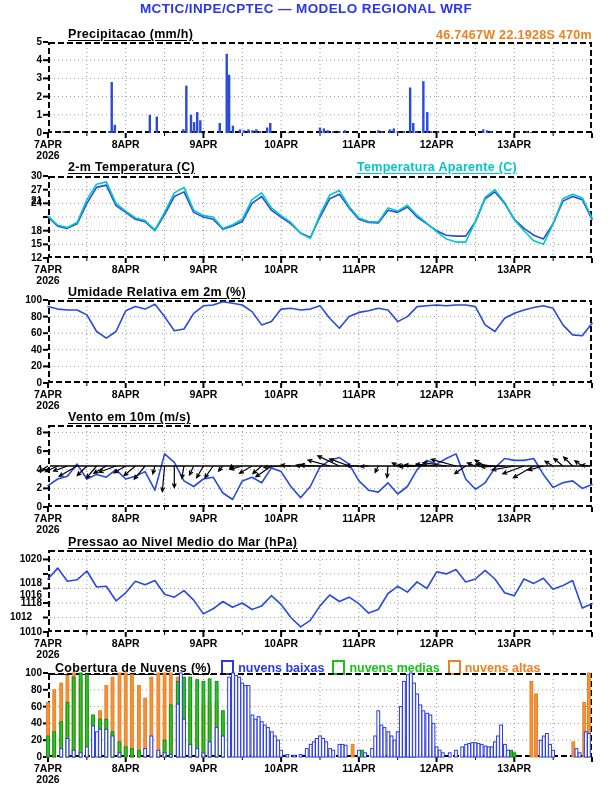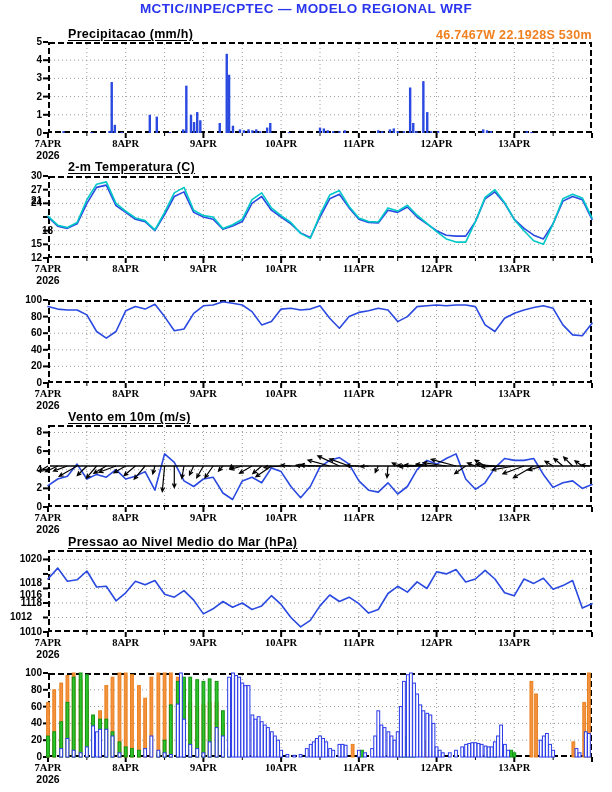--- a/index.html
+++ b/index.html
@@ -8,36 +8,36 @@
   .hdr1{position:absolute;top:1px;left:0;width:612px;text-align:center;
         font-size:13.5px;letter-spacing:.4px;color:#2a35ee;}
   .hdr2{position:absolute;top:14px;left:35px;font-size:12.5px;letter-spacing:.3px;color:#f08020;}
   .hdr2 .gap{display:inline-block;width:22px;}
   .coords{position:absolute;top:28px;right:20px;font-size:12.5px;letter-spacing:.3px;color:#f08020;}
   .ptitle{position:absolute;margin:0;font-size:12.5px;letter-spacing:.3px;color:#000;
           text-decoration:underline;text-underline-offset:2px;font-weight:bold;}
   .aparente{position:absolute;font-size:12.5px;color:#00c8c8;letter-spacing:.3px;
             text-decoration:underline;text-underline-offset:2px;}
   .ylab{position:absolute;width:42px;text-align:right;font-size:10px;color:#000;}
-  .xlab{position:absolute;font-size:10.5px;color:#000;transform:translateX(-50%);font-family:Liberation Serif, serif;}
+  .xlab{position:absolute;font-size:10.5px;color:#000;transform:translateX(-50%);}
   .yearlab{position:absolute;font-size:10.5px;color:#000;transform:translateX(-50%);}
   .legendrow{position:absolute;top:660px;left:55px;font-size:12.5px;display:flex;align-items:center;}
   .leg-item{display:flex;align-items:center;margin-left:8px;}
   .leg-box{display:inline-block;width:9px;height:11px;border:2px solid;margin-right:4px;background:#fff;}
   .c-blue{color:#2a3ae8;border-color:#2a3ae8;}
   .c-green{color:#16c316;border-color:#16c316;}
   .c-orange{color:#f08020;border-color:#f08020;}
   .plot{position:absolute;}
 </style>
 </head>
 <body>
 
 <div id="page">
   <div class="hdr1">MCTIC/INPE/CPTEC — MODELO REGIONAL WRF</div>
-  <div class="coords">46.7467W 22.1928S 530m</div>
+  <div class="coords">46.7467W 22.1928S 470m</div>
 
   <h2 class="ptitle" style="top:27px;left:68px;">Precipitacao (mm/h)</h2>
   <div class="plot" id="plot0" style="position: absolute; left: 48px; top: 42px; width: 544px; height: 91px;"><svg width="544" height="91" style="overflow: visible;">
         <line x1="38.857142857142854" y1="2" x2="38.857142857142854" y2="89" stroke="#9a9a9a" stroke-width="1" stroke-dasharray="1 3"></line>
         <line x1="77.71428571428571" y1="2" x2="77.71428571428571" y2="89" stroke="#9a9a9a" stroke-width="1" stroke-dasharray="1 3"></line>
         <line x1="116.57142857142857" y1="2" x2="116.57142857142857" y2="89" stroke="#9a9a9a" stroke-width="1" stroke-dasharray="1 3"></line>
         <line x1="155.42857142857142" y1="2" x2="155.42857142857142" y2="89" stroke="#9a9a9a" stroke-width="1" stroke-dasharray="1 3"></line>
         <line x1="194.28571428571428" y1="2" x2="194.28571428571428" y2="89" stroke="#9a9a9a" stroke-width="1" stroke-dasharray="1 3"></line>
         <line x1="233.14285714285714" y1="2" x2="233.14285714285714" y2="89" stroke="#9a9a9a" stroke-width="1" stroke-dasharray="1 3"></line>
         <line x1="272" y1="2" x2="272" y2="89" stroke="#9a9a9a" stroke-width="1" stroke-dasharray="1 3"></line>
@@ -121,20 +121,21 @@
         <rect x="381.93142857142857" y="89.18" width="2.4" height="1.8199999999999932" fill="#2a49e0"></rect>
         <rect x="388.92571428571426" y="89.18" width="2.4" height="1.8199999999999932" fill="#2a49e0"></rect>
         <rect x="434" y="87.36" width="2.4" height="3.6400000000000006" fill="#2a49e0"></rect>
         <rect x="437.8857142857143" y="88.27" width="2.4" height="2.730000000000004" fill="#2a49e0"></rect>
         <rect x="441.77142857142854" y="89.18" width="2.4" height="1.8199999999999932" fill="#2a49e0"></rect>
         <rect x="477.52000000000004" y="89.18" width="2.4" height="1.8199999999999932" fill="#2a49e0"></rect>
         <rect x="482.1828571428572" y="90.09" width="2.4" height="1" fill="#2a49e0"></rect>
       </svg></div>
 
   <h2 class="ptitle" style="top:160px;left:68px;">2-m Temperatura (C)</h2>
+  <span class="aparente" style="top:160px;right:95px;">Temperatura Aparente (C)</span>
   <div class="plot" id="plot1" style="position: absolute; left: 48px; top: 176px; width: 544px; height: 82px;"><svg width="544" height="82" style="overflow: visible;">
         <line x1="38.857142857142854" y1="2" x2="38.857142857142854" y2="80" stroke="#9a9a9a" stroke-width="1" stroke-dasharray="1 3"></line>
         <line x1="77.71428571428571" y1="2" x2="77.71428571428571" y2="80" stroke="#9a9a9a" stroke-width="1" stroke-dasharray="1 3"></line>
         <line x1="116.57142857142857" y1="2" x2="116.57142857142857" y2="80" stroke="#9a9a9a" stroke-width="1" stroke-dasharray="1 3"></line>
         <line x1="155.42857142857142" y1="2" x2="155.42857142857142" y2="80" stroke="#9a9a9a" stroke-width="1" stroke-dasharray="1 3"></line>
         <line x1="194.28571428571428" y1="2" x2="194.28571428571428" y2="80" stroke="#9a9a9a" stroke-width="1" stroke-dasharray="1 3"></line>
         <line x1="233.14285714285714" y1="2" x2="233.14285714285714" y2="80" stroke="#9a9a9a" stroke-width="1" stroke-dasharray="1 3"></line>
         <line x1="272" y1="2" x2="272" y2="80" stroke="#9a9a9a" stroke-width="1" stroke-dasharray="1 3"></line>
         <line x1="310.85714285714283" y1="2" x2="310.85714285714283" y2="80" stroke="#9a9a9a" stroke-width="1" stroke-dasharray="1 3"></line>
         <line x1="349.7142857142857" y1="2" x2="349.7142857142857" y2="80" stroke="#9a9a9a" stroke-width="1" stroke-dasharray="1 3"></line>
@@ -167,20 +168,21 @@
         <line x1="2" y1="27.333333333333332" x2="542" y2="27.333333333333332" stroke="#9a9a9a" stroke-width="1" stroke-dasharray="1 3"></line>
         <line x1="-5" y1="27.333333333333332" x2="0" y2="27.333333333333332" stroke="#000" stroke-width="2"></line>
         <line x1="2" y1="13.666666666666666" x2="542" y2="13.666666666666666" stroke="#9a9a9a" stroke-width="1" stroke-dasharray="1 3"></line>
         <line x1="-5" y1="13.666666666666666" x2="0" y2="13.666666666666666" stroke="#000" stroke-width="2"></line>
         <line x1="-5" y1="0" x2="0" y2="0" stroke="#000" stroke-width="2"></line>
         <rect x="1" y="1" width="542" height="80" fill="none" stroke="#000" stroke-width="2" stroke-dasharray="6 3"></rect>
         <polyline points="0.0,41.0 9.7,50.1 19.4,52.4 29.1,47.8 38.9,27.3 48.6,11.4 58.3,9.1 68.0,29.6 77.7,36.4 87.4,43.3 97.1,45.6 106.9,54.7 116.6,38.7 126.3,20.5 136.0,15.9 145.7,36.4 155.4,41.0 165.1,43.3 174.9,53.3 184.6,50.1 194.3,45.6 204.0,27.3 213.7,20.5 223.4,34.2 233.1,41.0 242.9,47.8 252.6,56.9 262.3,61.5 272.0,41.0 281.7,22.8 291.4,18.2 301.1,31.9 310.9,43.3 320.6,46.5 330.3,46.9 340.0,34.2 349.7,36.4 359.4,31.0 369.1,41.0 378.9,47.8 388.6,54.7 398.3,59.2 408.0,60.1 417.7,60.1 427.4,45.6 437.1,22.8 446.9,15.9 456.6,27.3 466.3,43.3 476.0,52.4 485.7,59.2 495.4,62.9 505.1,47.8 514.9,25.1 524.6,20.5 534.3,23.7 544.0,43.3" fill="none" stroke="#2a49e0" stroke-width="1.6" stroke-linejoin="round" stroke-linecap="round"></polyline>
         <polyline points="0.0,40.1 9.7,49.2 19.4,51.5 29.1,46.5 38.9,23.7 48.6,8.2 58.3,5.9 68.0,27.3 77.7,35.1 87.4,41.9 97.1,44.6 106.9,53.8 116.6,36.4 126.3,16.9 136.0,11.4 145.7,34.2 155.4,39.6 165.1,41.0 174.9,52.4 184.6,48.7 194.3,43.3 204.0,23.7 213.7,16.9 223.4,31.9 233.1,39.6 242.9,46.5 252.6,57.4 262.3,62.4 272.0,38.7 281.7,19.1 291.4,14.6 301.1,30.5 310.9,41.9 320.6,45.6 330.3,46.0 340.0,31.9 349.7,35.1 359.4,29.2 369.1,39.2 378.9,47.4 388.6,55.6 398.3,62.9 408.0,66.1 417.7,66.1 427.4,45.6 437.1,21.4 446.9,13.7 456.6,26.4 466.3,43.7 476.0,54.7 485.7,64.7 495.4,68.3 505.1,47.8 514.9,22.8 524.6,18.2 534.3,21.9 544.0,41.9" fill="none" stroke="#00c8c8" stroke-width="1.6" stroke-linejoin="round" stroke-linecap="round"></polyline>
       </svg></div>
 
+  <h2 class="ptitle" style="top:285px;left:68px;">Umidade Relativa em 2m (%)</h2>
   <div class="plot" id="plot2" style="position: absolute; left: 48px; top: 300px; width: 544px; height: 83px;"><svg width="544" height="83" style="overflow: visible;">
         <line x1="38.857142857142854" y1="2" x2="38.857142857142854" y2="81" stroke="#9a9a9a" stroke-width="1" stroke-dasharray="1 3"></line>
         <line x1="77.71428571428571" y1="2" x2="77.71428571428571" y2="81" stroke="#9a9a9a" stroke-width="1" stroke-dasharray="1 3"></line>
         <line x1="116.57142857142857" y1="2" x2="116.57142857142857" y2="81" stroke="#9a9a9a" stroke-width="1" stroke-dasharray="1 3"></line>
         <line x1="155.42857142857142" y1="2" x2="155.42857142857142" y2="81" stroke="#9a9a9a" stroke-width="1" stroke-dasharray="1 3"></line>
         <line x1="194.28571428571428" y1="2" x2="194.28571428571428" y2="81" stroke="#9a9a9a" stroke-width="1" stroke-dasharray="1 3"></line>
         <line x1="233.14285714285714" y1="2" x2="233.14285714285714" y2="81" stroke="#9a9a9a" stroke-width="1" stroke-dasharray="1 3"></line>
         <line x1="272" y1="2" x2="272" y2="81" stroke="#9a9a9a" stroke-width="1" stroke-dasharray="1 3"></line>
         <line x1="310.85714285714283" y1="2" x2="310.85714285714283" y2="81" stroke="#9a9a9a" stroke-width="1" stroke-dasharray="1 3"></line>
         <line x1="349.7142857142857" y1="2" x2="349.7142857142857" y2="81" stroke="#9a9a9a" stroke-width="1" stroke-dasharray="1 3"></line>
@@ -356,20 +358,35 @@
         <line x1="2" y1="38.46017699115026" x2="542" y2="38.46017699115026" stroke="#9a9a9a" stroke-width="1" stroke-dasharray="1 3"></line>
         <line x1="-5" y1="38.46017699115026" x2="0" y2="38.46017699115026" stroke="#000" stroke-width="2"></line>
         <line x1="2" y1="23.94690265486702" x2="542" y2="23.94690265486702" stroke="#9a9a9a" stroke-width="1" stroke-dasharray="1 3"></line>
         <line x1="-5" y1="23.94690265486702" x2="0" y2="23.94690265486702" stroke="#000" stroke-width="2"></line>
         <line x1="2" y1="9.433628318583779" x2="542" y2="9.433628318583779" stroke="#9a9a9a" stroke-width="1" stroke-dasharray="1 3"></line>
         <line x1="-5" y1="9.433628318583779" x2="0" y2="9.433628318583779" stroke="#000" stroke-width="2"></line>
         <rect x="1" y="1" width="542" height="80" fill="none" stroke="#000" stroke-width="2" stroke-dasharray="6 3"></rect>
         <polyline points="0.0,29.0 9.7,18.1 19.4,31.2 29.1,29.8 38.9,21.0 48.6,37.0 58.3,36.3 68.0,50.8 77.7,42.8 87.4,31.2 97.1,34.8 106.9,30.5 116.6,44.3 126.3,47.2 136.0,40.6 145.7,50.1 155.4,63.9 165.1,58.8 174.9,51.5 184.6,57.3 194.3,53.0 204.0,59.5 213.7,55.9 223.4,45.7 233.1,54.4 242.9,67.5 252.6,76.9 262.3,70.4 272.0,55.9 281.7,45.0 291.4,51.5 301.1,47.2 310.9,53.7 320.6,63.1 330.3,59.5 340.0,43.5 349.7,36.3 359.4,42.1 369.1,31.9 378.9,38.5 388.6,21.8 398.3,23.9 408.0,19.6 417.7,31.9 427.4,29.0 437.1,20.3 446.9,29.0 456.6,42.8 466.3,45.7 476.0,29.0 485.7,33.4 495.4,28.3 505.1,39.2 514.9,35.6 524.6,30.5 534.3,58.1 544.0,53.7" fill="none" stroke="#2a49e0" stroke-width="1.6" stroke-linejoin="round" stroke-linecap="round"></polyline>
       </svg></div>
 
+  <div class="legendrow">
+    <h2 class="ptitle" style="position:static;margin-right:2px;">Cobertura de Nuvens (%)</h2>
+    <span class="leg-item">
+        <span class="leg-box c-blue"></span>
+        <span class="c-blue">nuvens baixas</span>
+      </span>
+    <span class="leg-item">
+        <span class="leg-box c-green"></span>
+        <span class="c-green">nuvens medias</span>
+      </span>
+    <span class="leg-item">
+        <span class="leg-box c-orange"></span>
+        <span class="c-orange">nuvens altas</span>
+      </span>
+  </div>
   <div class="plot" id="plot5" style="position: absolute; left: 48px; top: 673px; width: 544px; height: 84px;"><svg width="544" height="84" style="overflow: visible;">
         <line x1="38.857142857142854" y1="2" x2="38.857142857142854" y2="82" stroke="#9a9a9a" stroke-width="1" stroke-dasharray="1 3"></line>
         <line x1="77.71428571428571" y1="2" x2="77.71428571428571" y2="82" stroke="#9a9a9a" stroke-width="1" stroke-dasharray="1 3"></line>
         <line x1="116.57142857142857" y1="2" x2="116.57142857142857" y2="82" stroke="#9a9a9a" stroke-width="1" stroke-dasharray="1 3"></line>
         <line x1="155.42857142857142" y1="2" x2="155.42857142857142" y2="82" stroke="#9a9a9a" stroke-width="1" stroke-dasharray="1 3"></line>
         <line x1="194.28571428571428" y1="2" x2="194.28571428571428" y2="82" stroke="#9a9a9a" stroke-width="1" stroke-dasharray="1 3"></line>
         <line x1="233.14285714285714" y1="2" x2="233.14285714285714" y2="82" stroke="#9a9a9a" stroke-width="1" stroke-dasharray="1 3"></line>
         <line x1="272" y1="2" x2="272" y2="82" stroke="#9a9a9a" stroke-width="1" stroke-dasharray="1 3"></line>
         <line x1="310.85714285714283" y1="2" x2="310.85714285714283" y2="82" stroke="#9a9a9a" stroke-width="1" stroke-dasharray="1 3"></line>
         <line x1="349.7142857142857" y1="2" x2="349.7142857142857" y2="82" stroke="#9a9a9a" stroke-width="1" stroke-dasharray="1 3"></line>
@@ -592,21 +609,21 @@
     <div class="xlab" style="left: 48px; top: 138px;">7APR</div>
     <div class="xlab" style="left: 125.714px; top: 138px;">8APR</div>
     <div class="xlab" style="left: 203.429px; top: 138px;">9APR</div>
     <div class="xlab" style="left: 281.143px; top: 138px;">10APR</div>
     <div class="xlab" style="left: 358.857px; top: 138px;">11APR</div>
     <div class="xlab" style="left: 436.571px; top: 138px;">12APR</div>
     <div class="xlab" style="left: 514.286px; top: 138px;">13APR</div>
     <div class="yearlab" style="left: 48px; top: 149px;">2026</div>
     <div class="ylab" style="left: 0px; top: 252px;">12</div>
     <div class="ylab" style="left: 0px; top: 238.333px;">15</div>
-    <div class="ylab" style="left: 0px; top: 224.667px; margin-left: 11px;">18</div>
+    <div class="ylab" style="left: 0px; top: 224.667px;">18</div>
     <div class="ylab" style="left: 0px; top: 195px;">21</div>
     <div class="ylab" style="left: 0px; top: 197.333px;">24</div>
     <div class="ylab" style="left: 0px; top: 183.667px;">27</div>
     <div class="ylab" style="left: 0px; top: 170px;">30</div>
     <div class="xlab" style="left: 48px; top: 263px;">7APR</div>
     <div class="xlab" style="left: 125.714px; top: 263px;">8APR</div>
     <div class="xlab" style="left: 203.429px; top: 263px;">9APR</div>
     <div class="xlab" style="left: 281.143px; top: 263px;">10APR</div>
     <div class="xlab" style="left: 358.857px; top: 263px;">11APR</div>
     <div class="xlab" style="left: 436.571px; top: 263px;">12APR</div>

